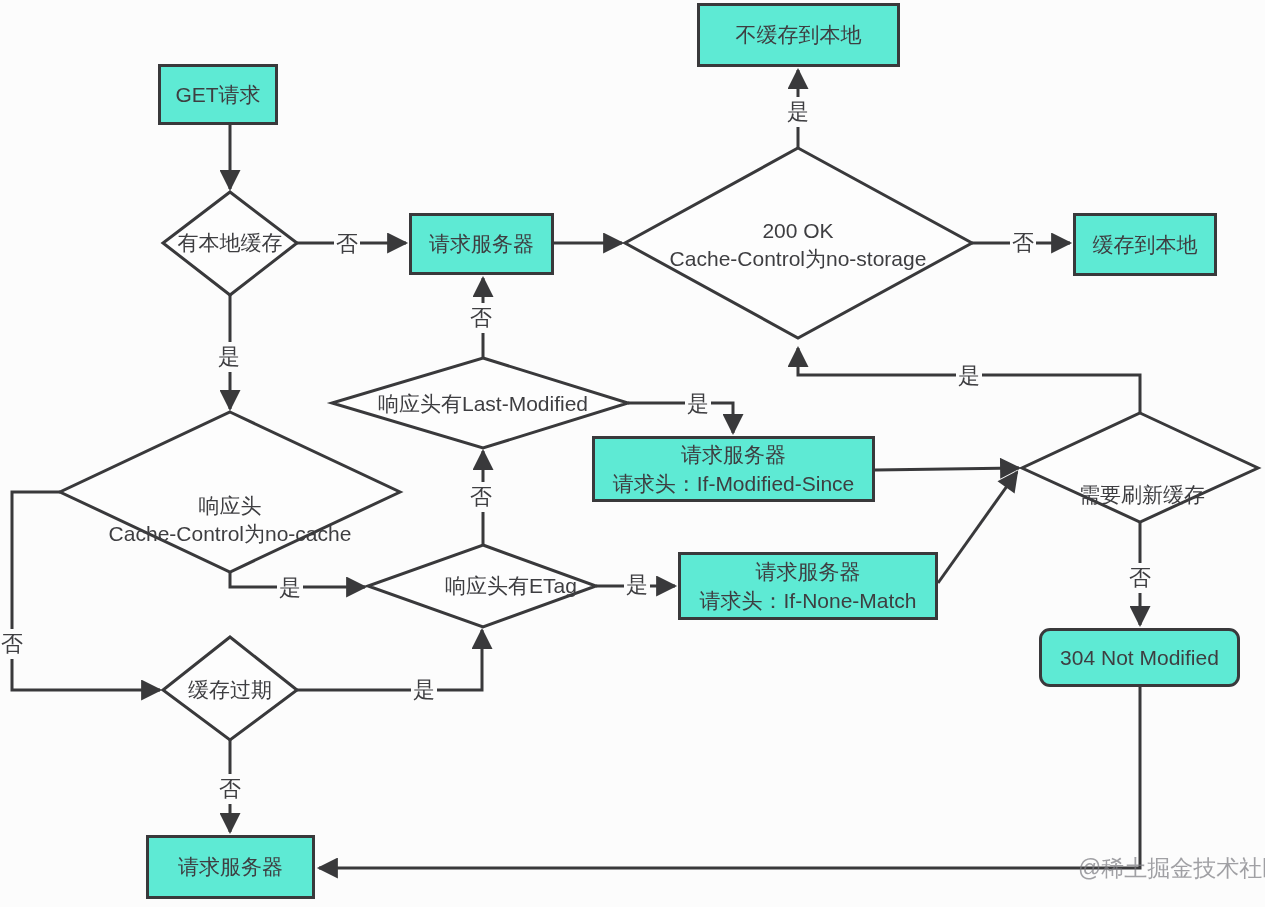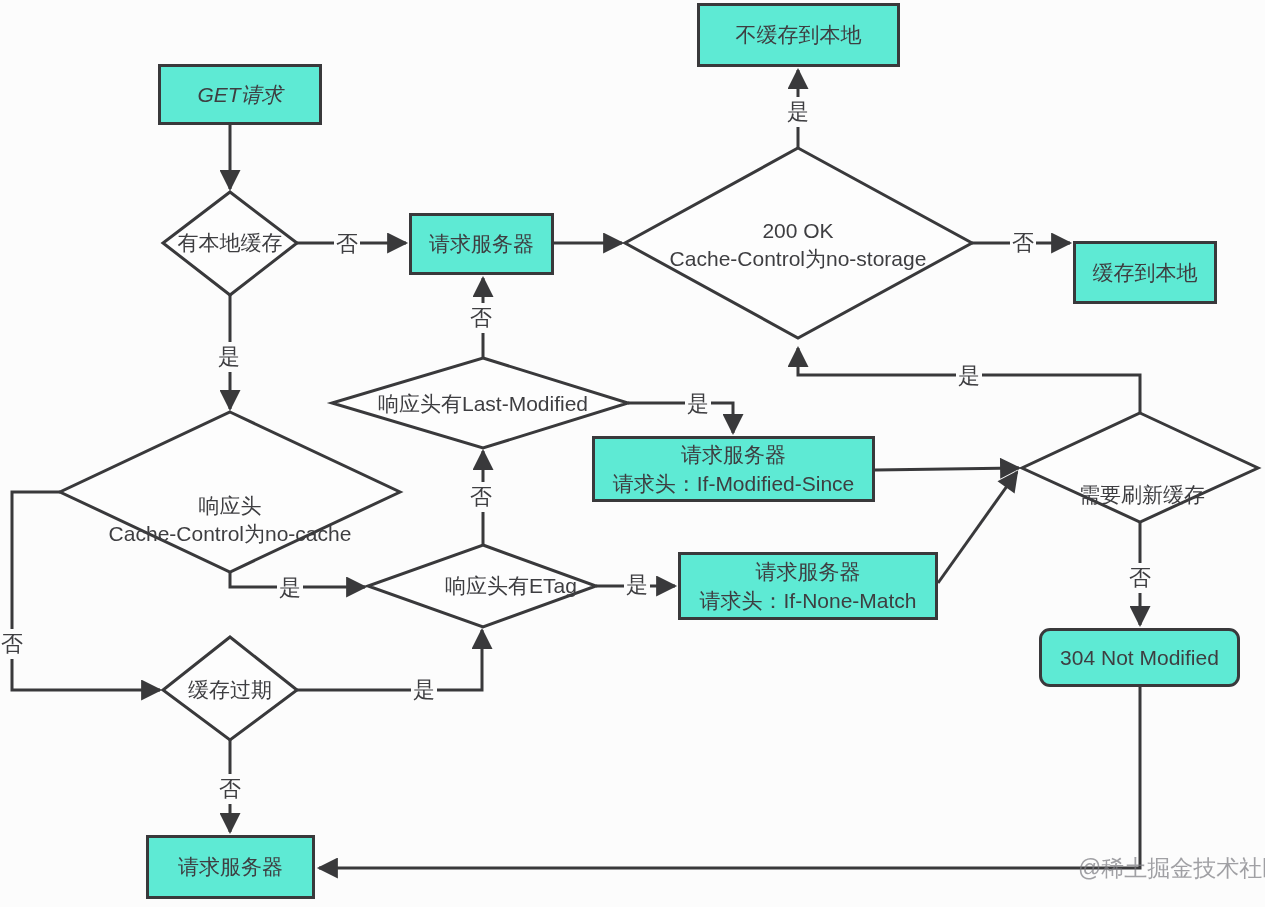--- a/index.html
+++ b/index.html
@@ -92,33 +92,33 @@
       <polygon points="230,192 297,243 230,295 163,243"></polygon>
       <polygon points="798,148 972,243 798,338 625,243"></polygon>
       <polygon points="230,412 400,492 230,572 60,492"></polygon>
       <polygon points="483,358 628,403 483,448 332,403"></polygon>
       <polygon points="483,545 596,586 483,627 368,586"></polygon>
       <polygon points="230,637 297,690 230,740 163,690"></polygon>
       <polygon points="1140,413 1258,468 1140,522 1022,468"></polygon>
     </g>
   </svg>
 
-  <div class="rect-node" style="left:158px; top:64px; width:164px; height:61px;font-style:italic;">
+  <div class="rect-node" style="left:158px; top:64px; width:120px; height:61px;">
     <div>GET请求</div>
   </div>
 
   <div class="rect-node" style="left:697px; top:3px; width:203px; height:64px;">
     <div>不缓存到本地</div>
   </div>
 
   <div class="rect-node" style="left:409px; top:213px; width:145px; height:62px;">
     <div>请求服务器</div>
   </div>
 
-  <div class="rect-node" style="left:1073px; top:213px; width:144px; height:63px;margin-top:28px;">
+  <div class="rect-node" style="left:1073px; top:213px; width:144px; height:63px;">
     <div>缓存到本地</div>
   </div>
 
   <div class="rect-node" style="left:592px; top:436px; width:283px; height:66px;">
     <div>请求服务器</div>
     <div>请求头：If-Modified-Since</div>
   </div>
 
   <div class="rect-node" style="left:678px; top:552px; width:260px; height:68px;">
     <div>请求服务器</div>

